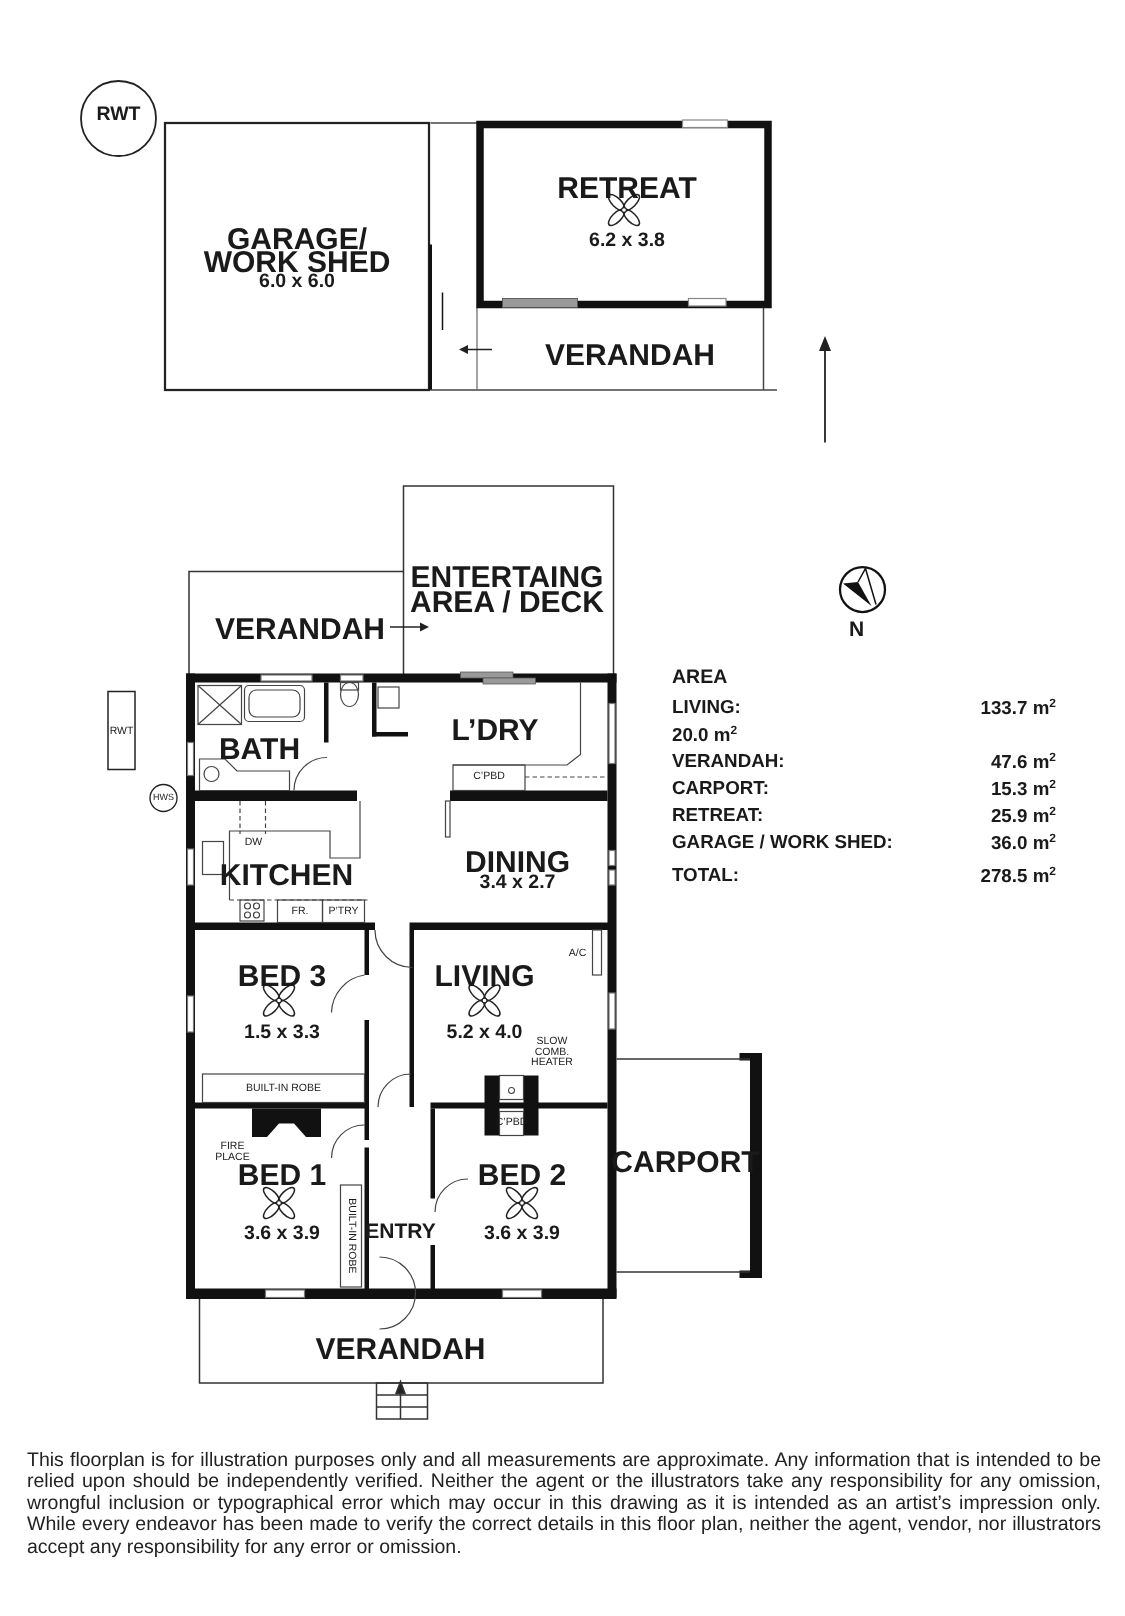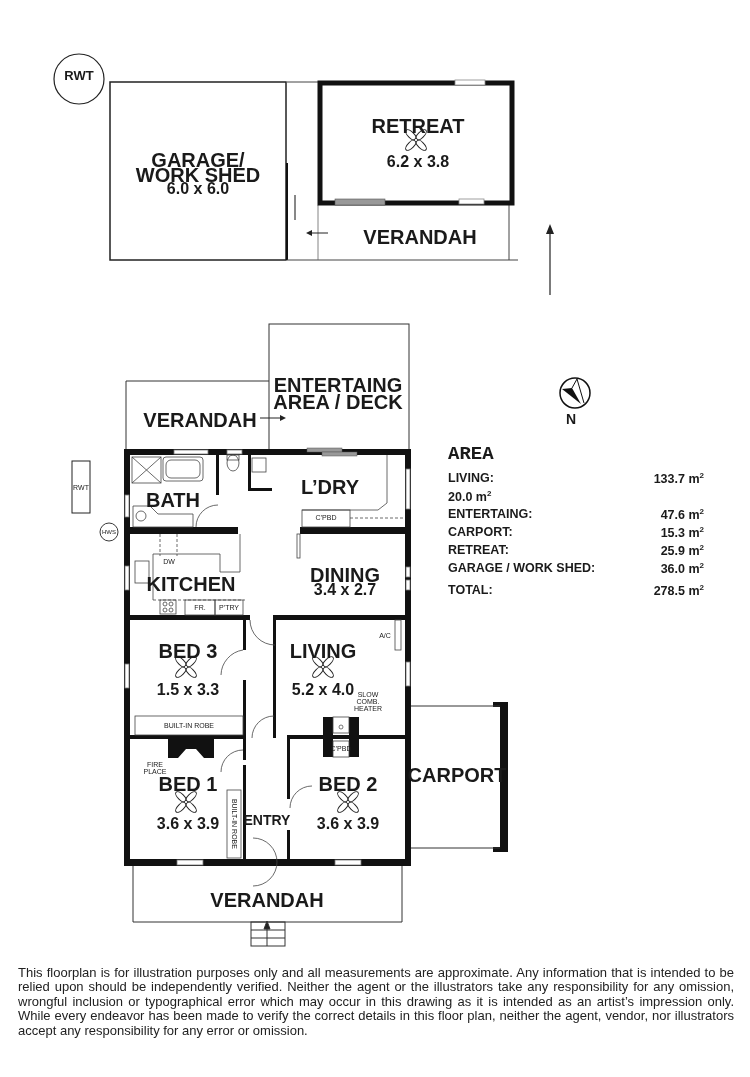--- a/index.html
+++ b/index.html
@@ -1,23 +1,23 @@
 <!DOCTYPE html>
 <html><head>
 <meta charset="utf-8">
 <style>
   html,body{margin:0;padding:0;background:#ffffff;}
   body{width:750px;height:1077px;position:relative;overflow:hidden;font-family:"Liberation Sans",sans-serif;color:#1a1a1a;}
   svg#plan{position:absolute;left:0;top:0;}
   .lbl{position:absolute;text-align:center;font-weight:bold;color:#1a1a1a;line-height:1.12;white-space:nowrap;transform:translateX(-50%);}
   .lbl.big{font-size:20px;}
-  .lbl.dim{font-size:16px;font-weight:bold;}
+  .lbl.dim{font-size:13px;font-weight:bold;}
   .lbl.small{font-size:7px;font-weight:normal;}
   .area{position:absolute;left:448px;top:443px;width:256px;font-weight:bold;font-size:12.5px;}
-  .area .title{font-size:19px;margin-bottom:6px;font-family:Liberation Mono, monospace;}
+  .area .title{font-size:13px;margin-bottom:6px;}
   .area .row{display:flex;justify-content:space-between;height:18px;}
   .area .row.total{margin-top:4px;}
   .area sup{font-size:8px;}
   .disclaimer{position:absolute;left:18px;top:966px;width:716px;font-size:13px;line-height:14.4px;text-align:justify;color:#222;}
   .north{position:absolute;left:566px;top:411px;font-weight:bold;font-size:14px;}
 </style>
 </head>
 <body>
 
 <svg id="plan" width="750" height="1077" viewBox="0 0 750 1077" xmlns="http://www.w3.org/2000/svg">
@@ -271,21 +271,21 @@
 <div class="area">
   <div class="title">AREA</div>
   <div class="row">
     <span>LIVING:</span>
     <span><span>133.7 m</span><sup>2</sup></span>
   </div>
   <div class="row">
     <span><span>20.0 m</span><sup>2</sup></span>
   </div>
   <div class="row">
-    <span>ENTERTAING:</span>
+    <span>VERANDAH:</span>
     <span><span>47.6 m</span><sup>2</sup></span>
   </div>
   <div class="row">
     <span>CARPORT:</span>
     <span><span>15.3 m</span><sup>2</sup></span>
   </div>
   <div class="row">
     <span>RETREAT:</span>
     <span><span>25.9 m</span><sup>2</sup></span>
   </div>

